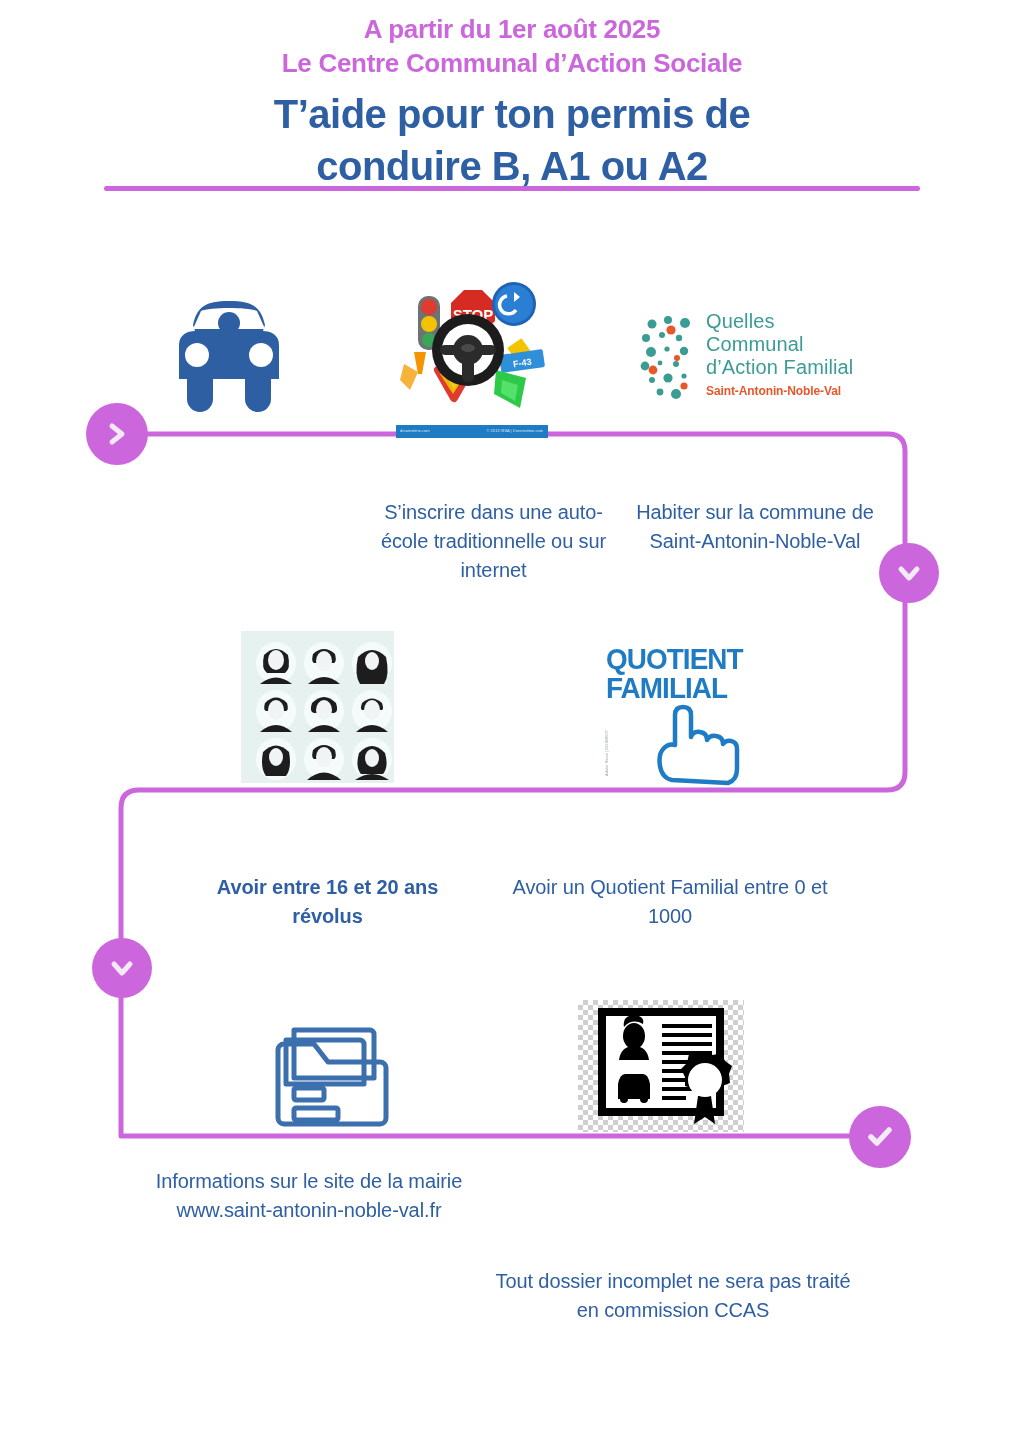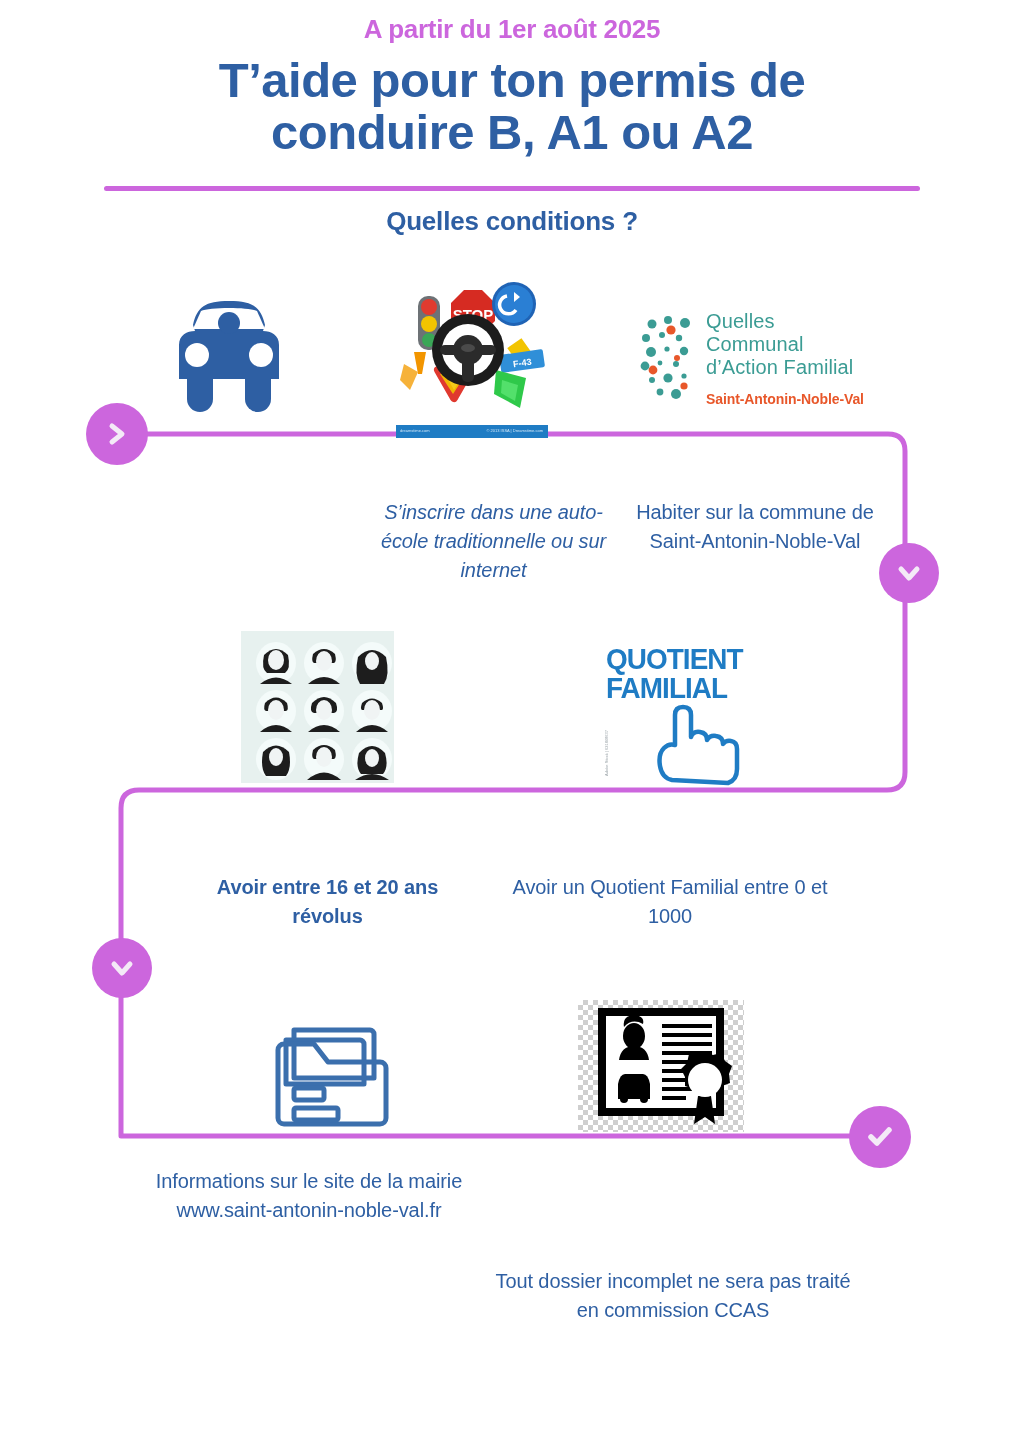--- a/index.html
+++ b/index.html
@@ -19,21 +19,21 @@
   .hdr-kicker{
     color:#cc66dd;
     font-size:26px;line-height:34px;
     font-weight:bold;
     letter-spacing:-0.3px;
     margin-top:12px;
   }
   .hdr-kicker div{white-space:nowrap;}
   .hdr-title{
     color:#2e5fa3;
-    font-size:49px;line-height:52px;
+    font-size:40px;line-height:52px;
     font-weight:bold;
     letter-spacing:-0.5px;
     margin-top:8px;
   }
   .hdr-rule{
     position:absolute;left:104px;top:186px;
     width:816px;height:5px;
     background:#cc66dd;border-radius:3px;
   }
   .hdr-sub{
@@ -84,22 +84,22 @@
 
   
   .logo-slot{left:640px;top:310px;width:225px;height:98px;}
   .logo-dots{position:absolute;left:0;top:4px;width:62px;height:92px;}
   .logo-text{position:absolute;left:66px;top:0;}
   .logo-l1,.logo-l2,.logo-l3{
     color:#3b9c94;font-size:20px;line-height:23px;font-weight:normal;
     letter-spacing:0.1px;
   }
   .logo-l4{
-    color:#e8572a;font-size:14px;line-height:20px;font-weight:bold;
-    letter-spacing:-0.1px;margin-top:10px;
+    color:#e8572a;font-size:12px;line-height:20px;font-weight:bold;
+    letter-spacing:-0.1px;margin-top:2px;
   }
 
   
   .people-slot{left:241px;top:631px;width:153px;height:152px;background:#e7f1ef;}
   
   .qf-slot{left:598px;top:634px;width:166px;height:152px;background:#ffffff;}
   .qf-title{
     position:absolute;left:8px;top:10px;width:150px;
     color:#1f7cc4;
     font-family:"Liberation Sans Narrow","Liberation Sans",sans-serif;
@@ -130,44 +130,44 @@
     position:absolute;
     color:#2e5fa3;
     font-size:20px;line-height:29px;
     text-align:center;
     font-weight:normal;
     letter-spacing:-0.1px;
   }
   .cap.bold{font-weight:bold;}
 
   .cap-1{left:133px;top:498px;width:245px;}
-  .cap-2{left:366px;top:498px;width:255px;font-style:italic;}
+  .cap-2{left:366px;top:498px;width:255px;}
   .cap-3{left:630px;top:498px;width:250px;}
   .cap-4{left:190px;top:873px;width:275px;}
   .cap-5{left:510px;top:873px;width:320px;}
   .cap-6{left:118px;top:1167px;width:382px;}
   .cap-7{left:494px;top:1167px;width:358px;}
   .cap-8{left:494px;top:1267px;width:358px;text-align:center;}
 </style>
 </head>
 <body>
 
 <div class="page">
 
   <div class="hdr">
     <div class="hdr-kicker">
       <div>A partir du 1er août 2025</div>
+      <div>Le Centre Communal d’Action Sociale</div>
     </div>
     <div class="hdr-title">
       <div>T’aide pour ton permis de</div>
       <div>conduire B, A1 ou A2</div>
     </div>
   </div>
   <div class="hdr-rule"></div>
-  <div class="hdr-sub">Quelles conditions ?</div>
 
   <svg class="path-svg" viewBox="0 0 1024 1448">
     <path d="M 117 434 L 888 434 Q 905 434 905 451 L 905 772 Q 905 790 887 790 L 139 790 Q 121 790 121 808 L 121 1136 L 880 1136" fill="none" stroke="#cc66dd" stroke-width="5" stroke-linecap="round" stroke-linejoin="round"></path>
   </svg>
 
   <div class="node node-arrow">
     <span>
       <svg width="24" height="26" viewBox="0 0 24 26">
           <polyline points="7,5 17,13 7,21" fill="none" stroke="#f4eaf7" stroke-width="5" stroke-linecap="round" stroke-linejoin="round"></polyline>
         </svg>

